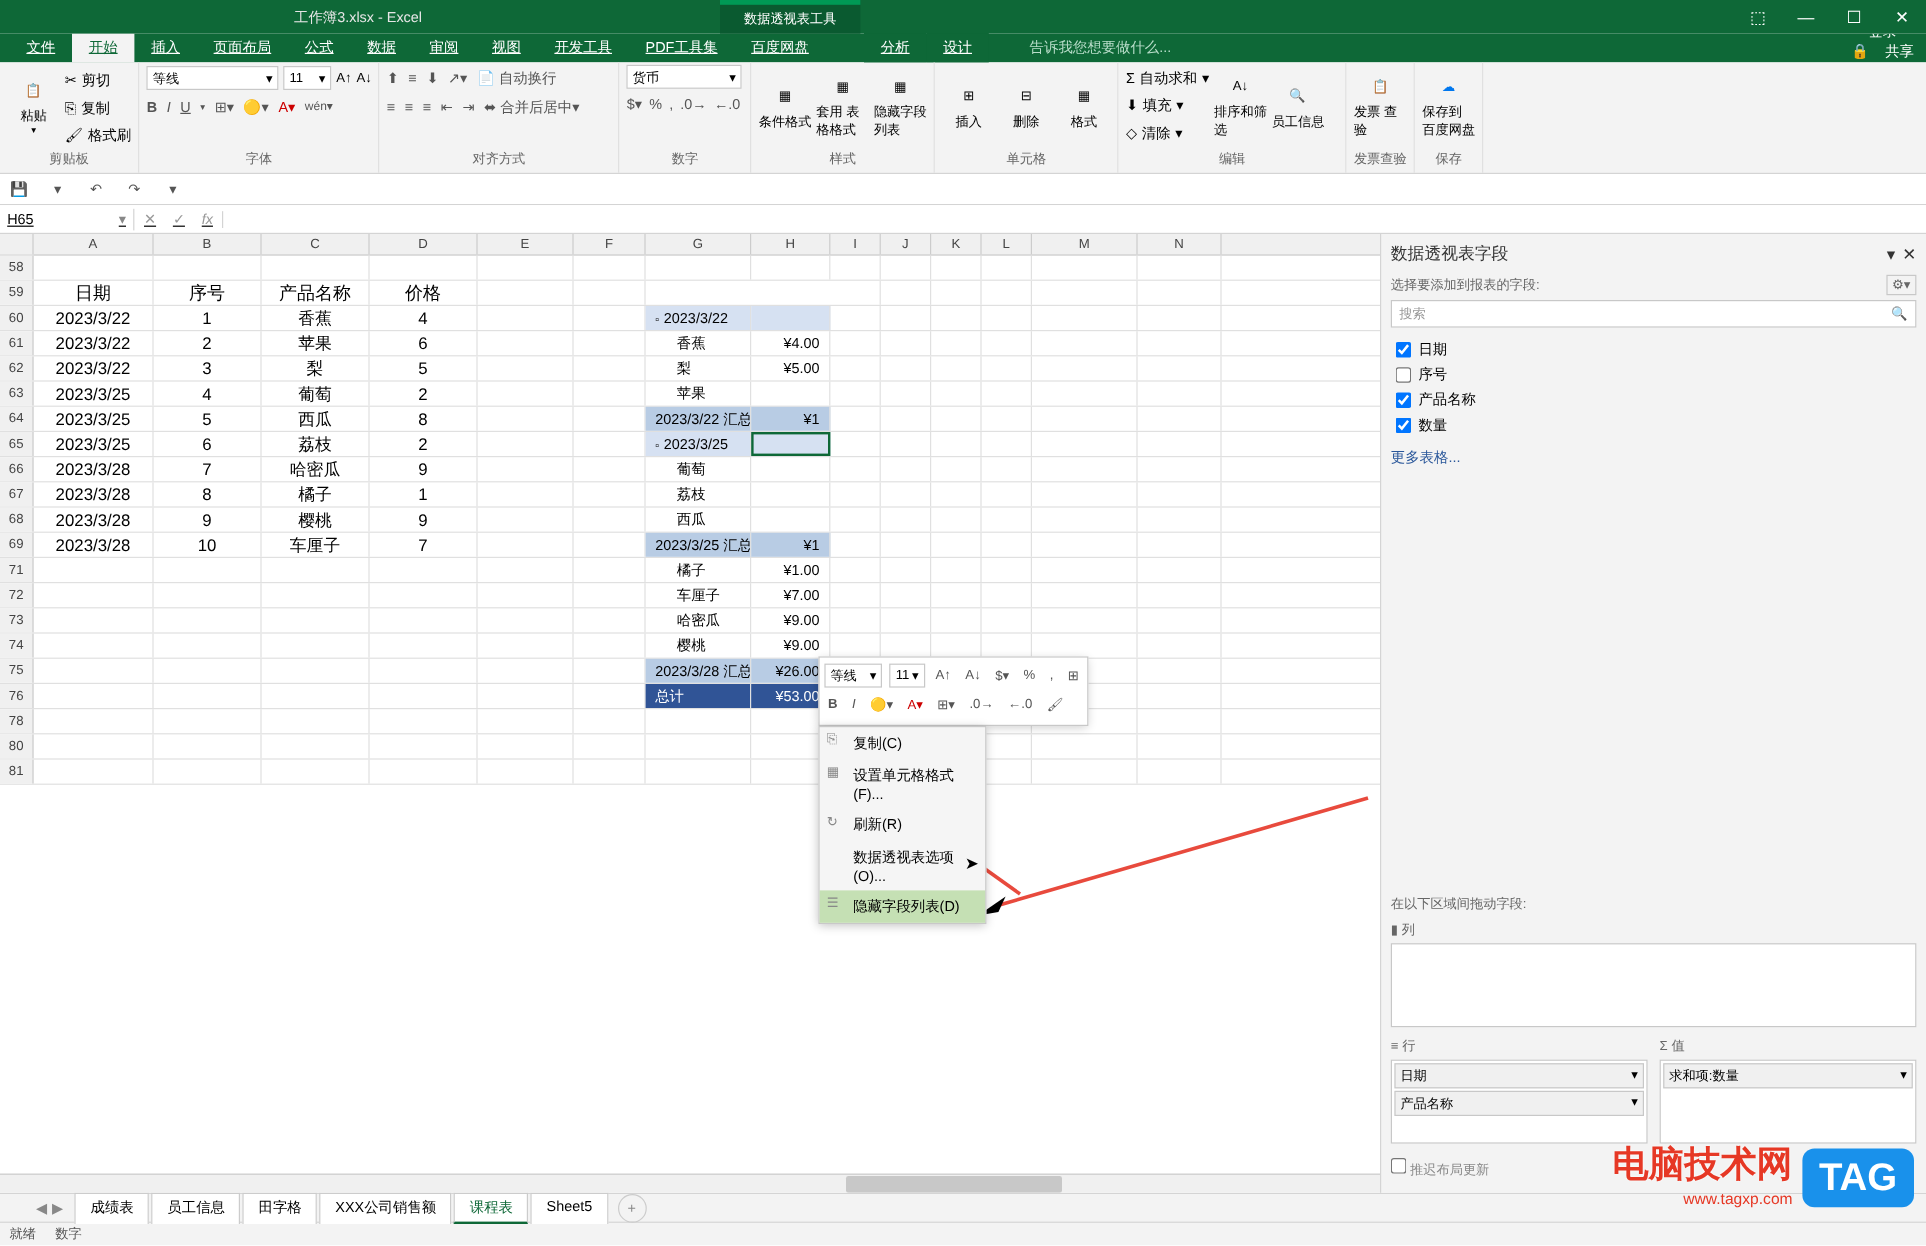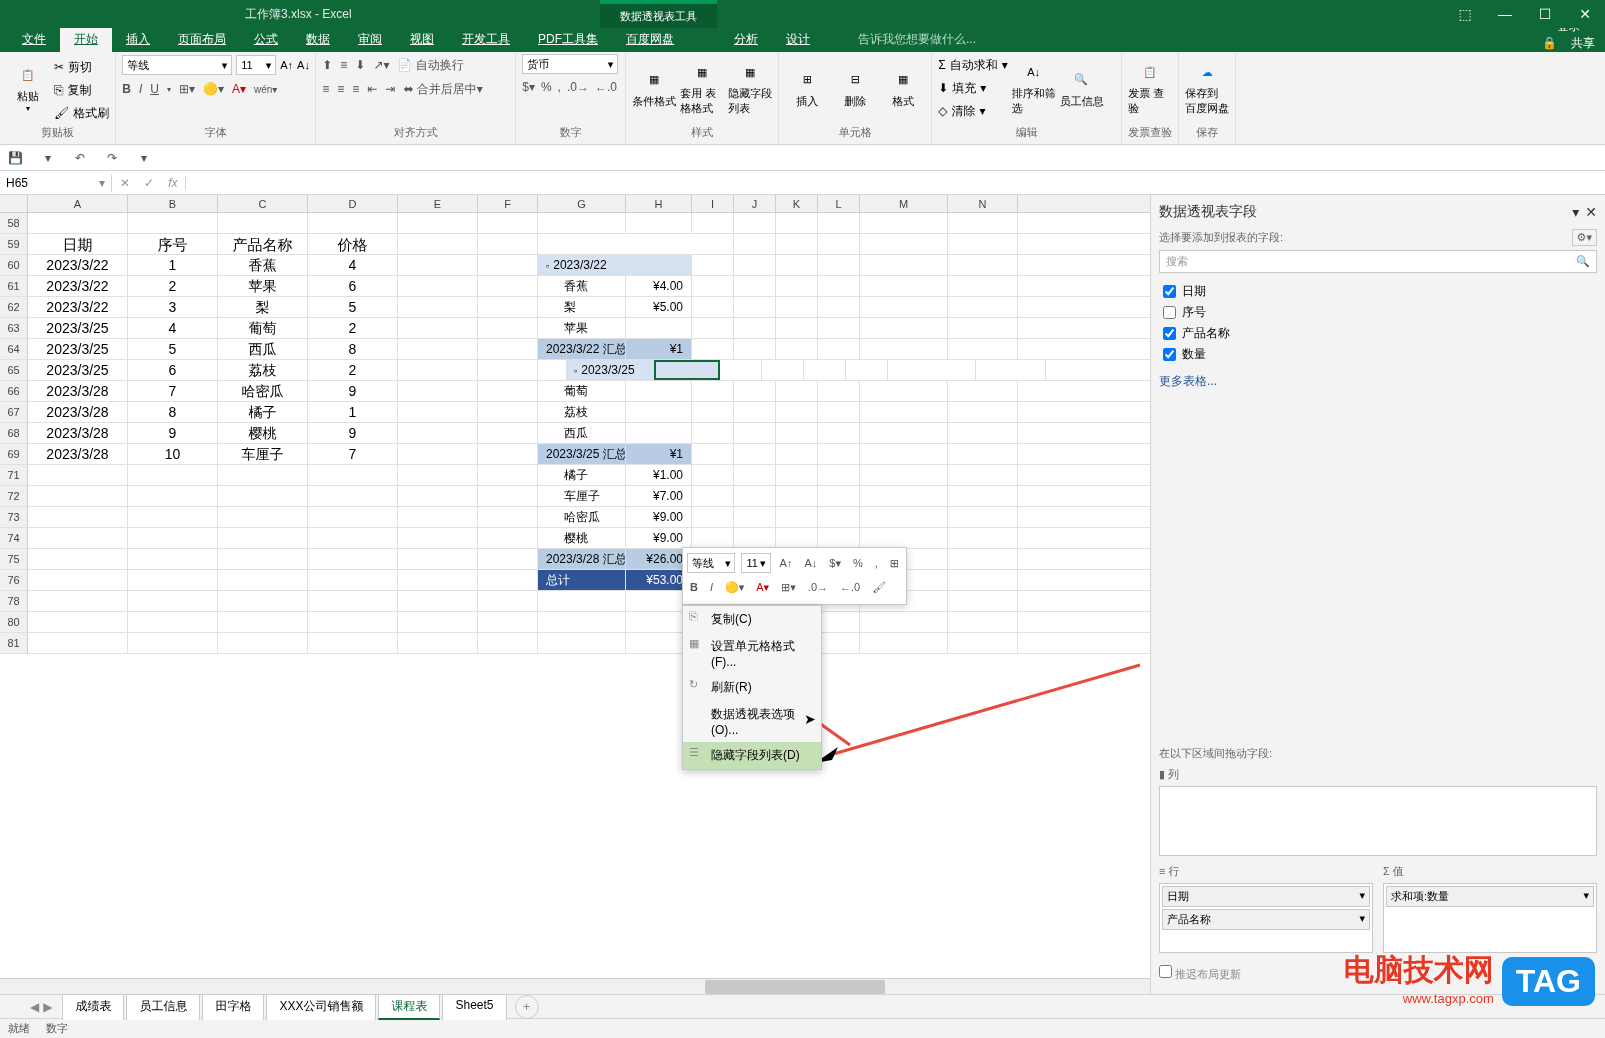--- a/index.html
+++ b/index.html
@@ -20,21 +20,21 @@
 .ribbon { height:93px; background:#f3f3f3; border-bottom:1px solid #d4d4d4; display:flex; }
 .ribbon-group { border-right:1px solid #e0e0e0; padding:2px 6px; display:flex; flex-direction:column; justify-content:space-between; height:100%; }
 .ribbon-group .label { text-align:center; font-size:11px; color:#666; padding-bottom:2px; }
 .ribbon-group .body { flex:1; display:flex; align-items:flex-start; gap:4px; }
 .big-btn { display:flex; flex-direction:column; align-items:center; justify-content:center; width:44px; height:68px; cursor:pointer; font-size:11px; }
 .big-btn .ico { width:24px; height:24px; margin-bottom:2px; display:flex; align-items:center; justify-content:center; }
 .small-row { display:flex; align-items:center; gap:4px; height:22px; }
 .combo { border:1px solid #c8c8c8; background:#fff; padding:1px 4px; font-size:11px; height:20px; display:flex; align-items:center; justify-content:space-between; }
 .qat { height:26px; background:#fff; border-bottom:1px solid #d4d4d4; display:flex; align-items:center; padding:0 6px; gap:12px; }
 .qat .qbtn { width:20px; height:20px; display:flex; align-items:center; justify-content:center; cursor:pointer; color:#555; }
-.formula-bar { height:24px; border-bottom:1px solid #d4d4d4; display:flex; align-items:center; background:#fff; }
+.formula-bar { height:24px; border-bottom:1px solid #d4d4d4; display:flex; align-items:center; background:#fff;text-decoration:underline; }
 .name-box { width:112px; border-right:1px solid #d4d4d4; padding:2px 6px; display:flex; justify-content:space-between; align-items:center; }
 .fx-controls { display:flex; align-items:center; padding:0 8px; gap:14px; color:#999; border-right:1px solid #d4d4d4; }
 .main { display:flex; height:calc(100% - 28px - 24px - 93px - 26px - 24px - 24px - 20px); }
 .grid-area { flex:1; overflow:hidden; position:relative; }
 .col-headers { display:flex; height:18px; background:#f0f0f0; border-bottom:1px solid #ccc; }
 .corner { width:28px; border-right:1px solid #ccc; background:#f0f0f0; }
 .col-h { border-right:1px solid #ccc; text-align:center; font-size:11px; color:#444; line-height:18px; }
 .rows { position:relative; }
 .row { display:flex; height:21px; border-bottom:1px solid #e0e0e0; }
 .row-h { width:28px; background:#f0f0f0; border-right:1px solid #ccc; text-align:center; font-size:11px; color:#444; line-height:21px; }
@@ -437,21 +437,21 @@
           <div class="cell" style="width: 70px;"></div>
         </div>
         <div class="row">
           <div class="row-h">65</div>
           <div class="cell" style="width: 100px; font-size: 14px;">2023/3/25</div>
           <div class="cell" style="width: 90px; font-size: 14px;">6</div>
           <div class="cell" style="width: 90px; font-size: 14px;">荔枝</div>
           <div class="cell" style="width: 90px; font-size: 14px;">2</div>
           <div class="cell" style="width: 80px;"></div>
           <div class="cell" style="width: 60px;"></div>
-          <div class="cell pivot-date" style="width: 88px; margin-left: 28px;"><span style="font-size:9px;margin-right:4px;">▫</span>2023/3/25</div>
+          <div class="cell pivot-date" style="width: 88px;"><span style="font-size:9px;margin-right:4px;">▫</span>2023/3/25</div>
           <div class="cell pivot-date sel-cell" style="width: 66px;"></div>
           <div class="cell" style="width: 42px;"></div>
           <div class="cell" style="width: 42px;"></div>
           <div class="cell" style="width: 42px;"></div>
           <div class="cell" style="width: 42px;"></div>
           <div class="cell" style="width: 88px;"></div>
           <div class="cell" style="width: 70px;"></div>
         </div>
         <div class="row">
           <div class="row-h">66</div>

